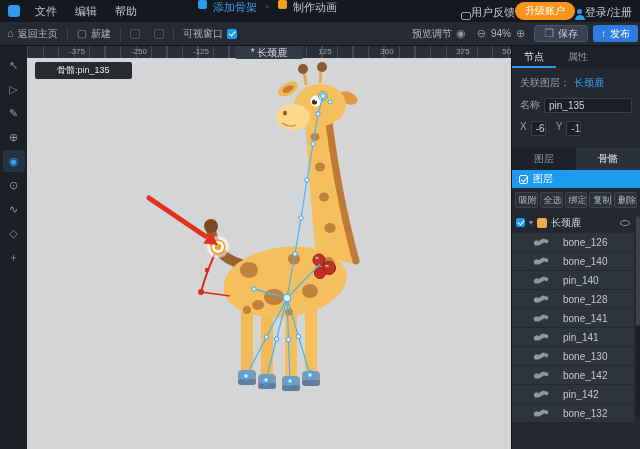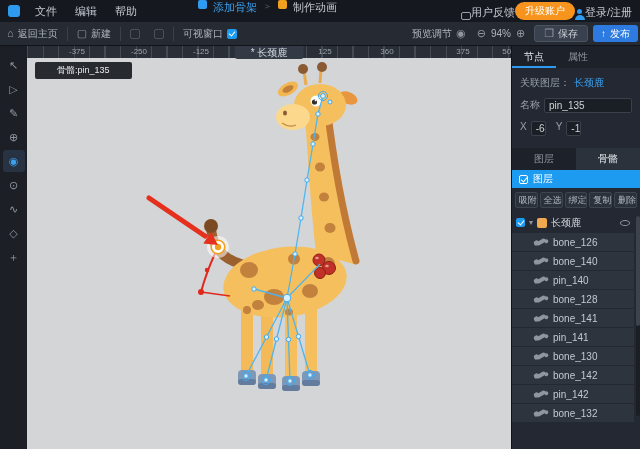--- a/index.html
+++ b/index.html
@@ -66,21 +66,21 @@
   .sel-bar{height:18px;background:#1d9bf0;display:flex;align-items:center;gap:5px;padding:0 7px;color:#fff}
   .cb-w{width:9px;height:9px;border:1px solid #fff;border-radius:2px;position:relative;flex:none}
   .cb-w::after{content:"";position:absolute;left:2px;top:0;width:3px;height:5px;border:solid #fff;border-width:0 1.5px 1.5px 0;transform:rotate(40deg)}
   .actions{display:flex;gap:2px;padding:4px 3px}
   .abtn{flex:1;height:16px;line-height:14px;text-align:right;background:#2b313a;border:1px solid #3e4550;border-radius:2px;color:#aeb4bd;font-size:9px;white-space:nowrap;padding:0}
   .tree{position:relative;padding:1px 6px 0 0}
   .tree-root{height:19px;display:flex;align-items:center;gap:4px;padding:0 4px;color:#d2d6dc}
   .caret{color:#8f96a0;font-size:8px}
   .swatch{width:10px;height:10px;border-radius:2px;background:#f0a94e;flex:none}
   .eye{margin-left:auto;width:10px;height:6px;border:1px solid #8f96a0;border-radius:50%}
-  .titem{height:18px;margin-top:1px;background:#2e343e;display:flex;align-items:center;gap:7px;padding-left:24px;color:#c3c8d0}
+  .titem{height:18px;margin-top:1px;background:#2e343e;display:flex;align-items:center;gap:17px;padding-left:24px;color:#c3c8d0}
   .bone-ico{width:10px;height:4px;background:#8f96a0;border-radius:2px;transform:rotate(-30deg);position:relative;flex:none}
   .bone-ico::before{content:"";position:absolute;left:-2px;top:-2px;width:4.5px;height:4.5px;border-radius:50%;background:#8f96a0}
   .bone-ico::after{content:"";position:absolute;right:-2px;top:1.5px;width:4.5px;height:4.5px;border-radius:50%;background:#8f96a0}
   .scroll-track{position:absolute;right:0;top:4px;width:4px;height:200px;background:#1b1f25;border-radius:2px}
   .scroll-thumb{width:4px;height:110px;background:#3c434e;border-radius:2px}
 </style>
 </head>
 <body>
 
 <header class="menubar">

